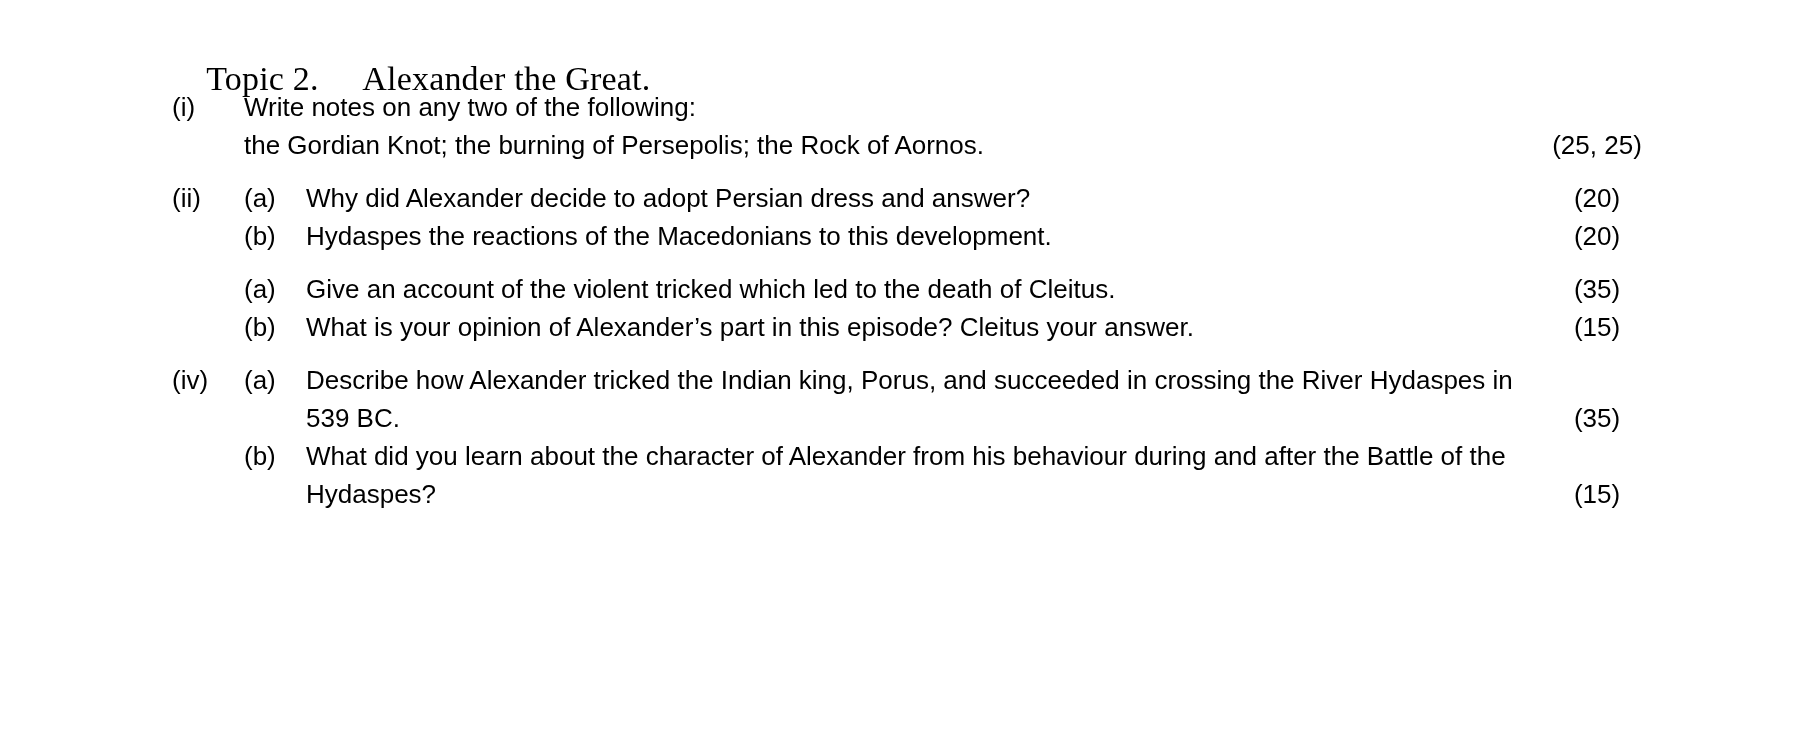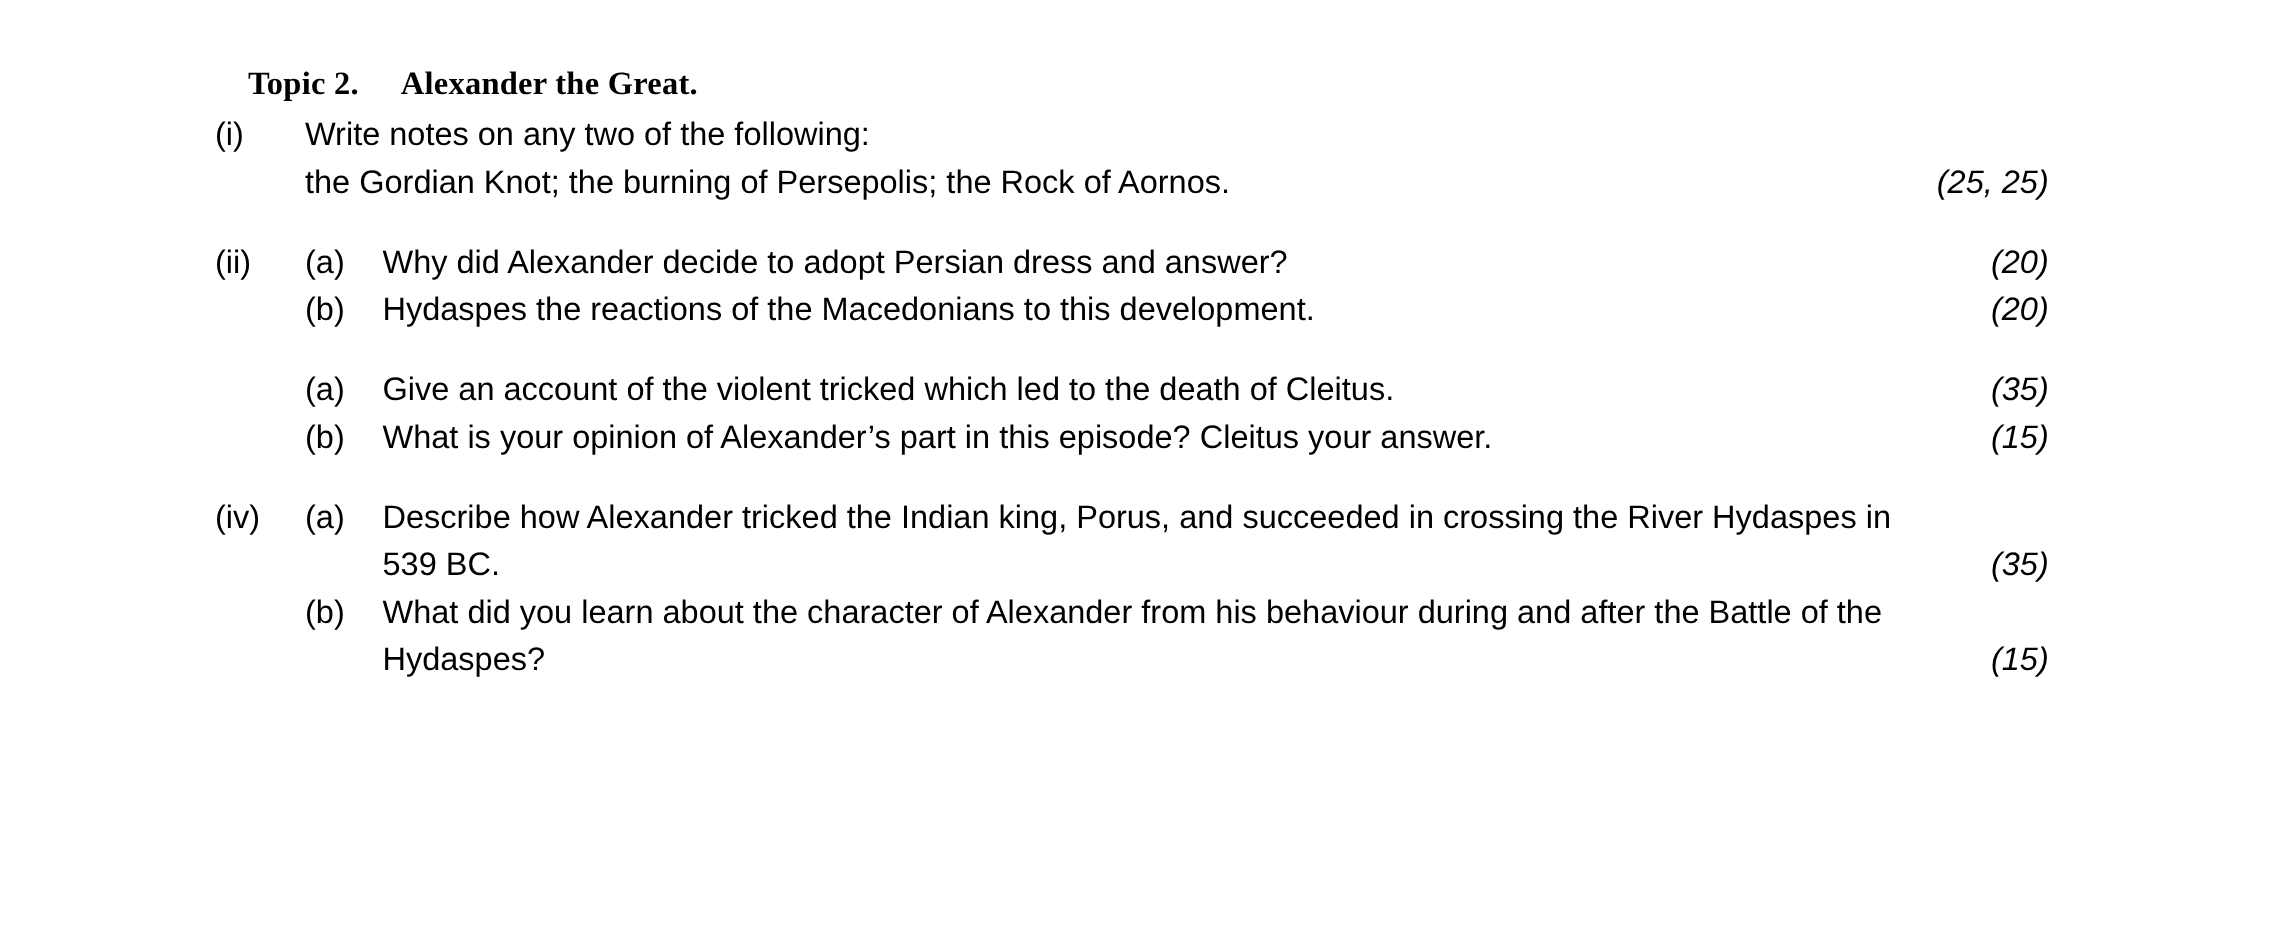--- a/index.html
+++ b/index.html
@@ -20,42 +20,42 @@
     height: 750px;
     box-sizing: border-box;
   }
 
   
   .topic-heading {
     position: absolute;
     left: 172px;
     top: 22px;
     font-family: "Liberation Serif", serif;
-    font-weight: bold;
-    font-size: 26px;
+    font-weight: normal;
+    font-size: 34px;
     white-space: pre;
     letter-spacing: 0.2px;
   }
   .topic-heading .topic-label { }
   .topic-heading .topic-title { }
 
   
   .questions {
     position: absolute;
     left: 172px;
     top: 88px;
     width: 1480px;
   }
 
   .qblock {
     position: relative;
     width: 100%;
   }
   .qblock + .qblock {
-    margin-top: 26px;
+    margin-top: 15px;
   }
 
   .qrow {
     position: relative;
     display: flex;
     align-items: flex-start;
     font-size: 26px;
     line-height: 38px;
     padding-right: 0;
   }
@@ -79,27 +79,26 @@
   .qtext {
     flex: 1 1 auto;
     font-size: 26px;
     line-height: 38px;
     padding-right: 120px;
     white-space: normal;
   }
 
   .marks {
     position: absolute;
-    right: 13px;
+    right: 0;
     top: 0;
     width: 110px;
-    text-align: right;
+    text-align: center;
     font-size: 26px;
     line-height: 38px;
-    font-style: italic;
   }
   .marks.second-line {
     top: 38px;
   }
 
   b { font-weight: normal; text-align: center; }
 </style>
 </head>
 <body>
 

